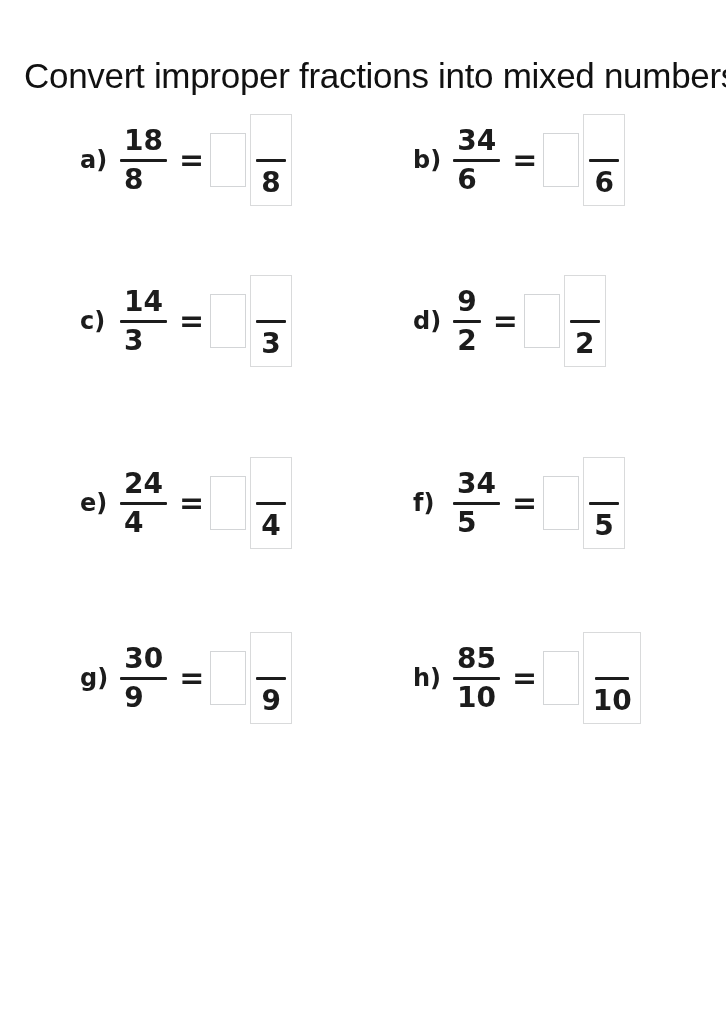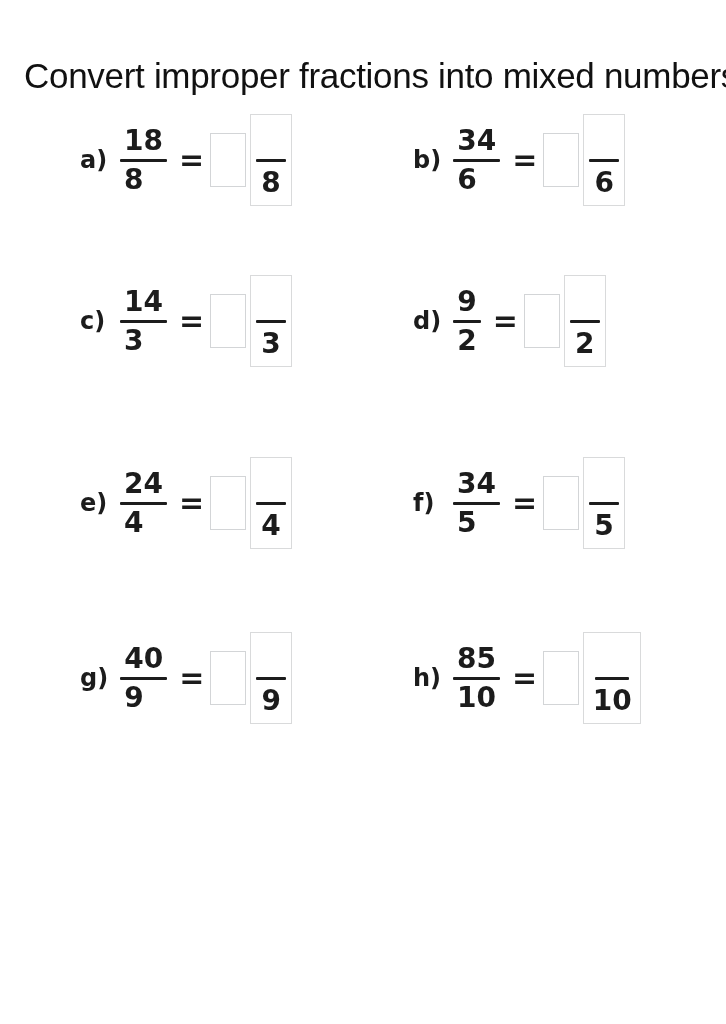--- a/index.html
+++ b/index.html
@@ -237,21 +237,21 @@
       <span class="ans-bar"></span>
       <div class="ans-den-wrap">
         <span class="ans-den">5</span>
       </div>
     </div>
   </div>
 
   <div class="problem pos-g">
     <span class="plabel">g)</span>
     <span class="frac">
-      <span class="num">40</span>
+      <span class="num">30</span>
       <span class="fbar"></span>
       <span class="den">9</span>
     </span>
     <span class="eq">=</span>
     <div class="whole-box"></div>
     <div class="ans-box">
       <div class="ans-num"></div>
       <span class="ans-bar"></span>
       <div class="ans-den-wrap">
         <span class="ans-den">9</span>

